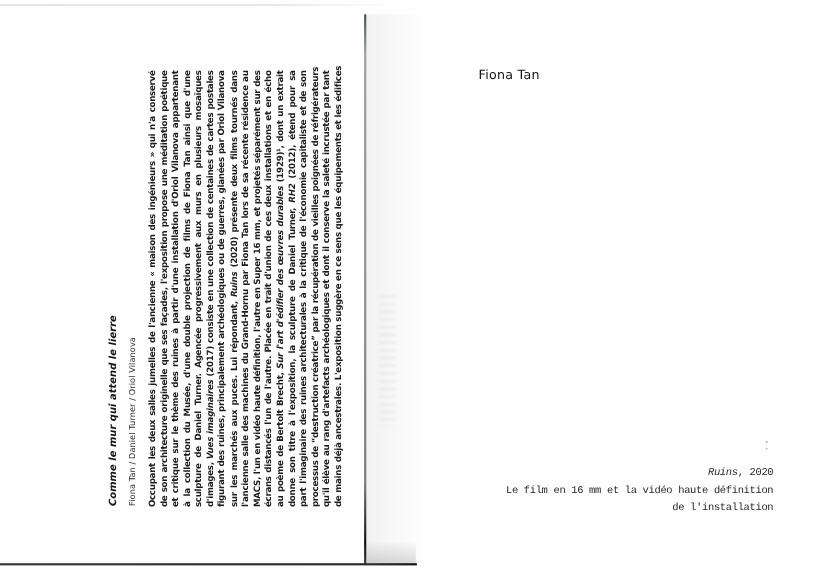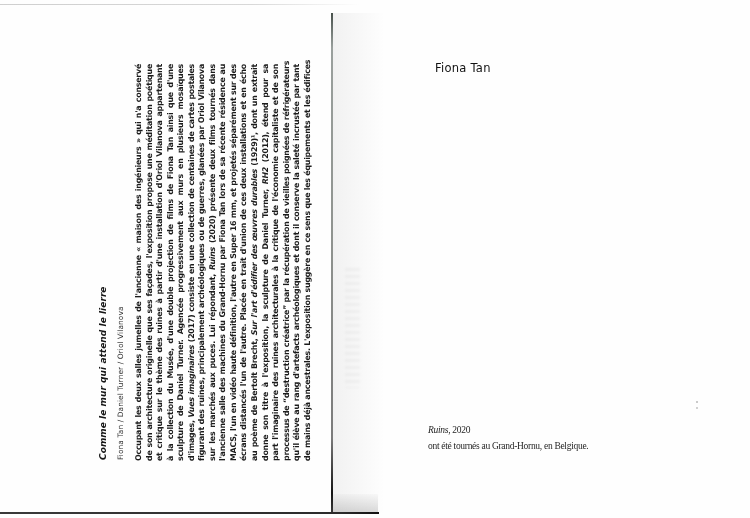--- a/index.html
+++ b/index.html
@@ -69,23 +69,23 @@
     white-space: nowrap; color: #1c1c1c;
   }
   .lp-line i { font-style: italic; }
 
   
   .rp-heading {
     position: absolute; left: 435px; top: 61px;
     font-size: 11.5px; font-weight: 400; letter-spacing: 0.25px; color: #121212;
   }
   .rp-caption {
-    position: absolute; left: 428px; top: 422px; width: 255px;
-    text-align: left;
-    font-family: Liberation Serif, serif;
+    position: absolute; left: 448px; top: 422px; width: 255px;
+    text-align: right;
+    font-family: Liberation Mono, monospace;
     font-size: 9.5px; letter-spacing: -0.3px; line-height: 16.2px;
     color: #262626;
   }
   .rp-caption i { font-style: italic; }
 </style>
 </head>
 <body>
 
 <div class="scan">
 
@@ -123,19 +123,19 @@
   <div class="divider"></div>
   <div class="bleed"></div>
   <div class="bottom-wedge"></div>
   <div class="bottom-edge"></div>
 
   <div>
     <div class="rp-heading">Fiona Tan</div>
 
     <div class="rp-caption">
       <div><i>Ruins</i>, 2020</div>
-      <div>ont été tournés au Grand-Hornu, en Belgique.</div>
+      <div>Le film en 16 mm et la vidéo haute définition de l'installation</div>
     </div>
 
     <div class="artifact"></div>
   </div>
 
 </div>
 
 </body></html>

